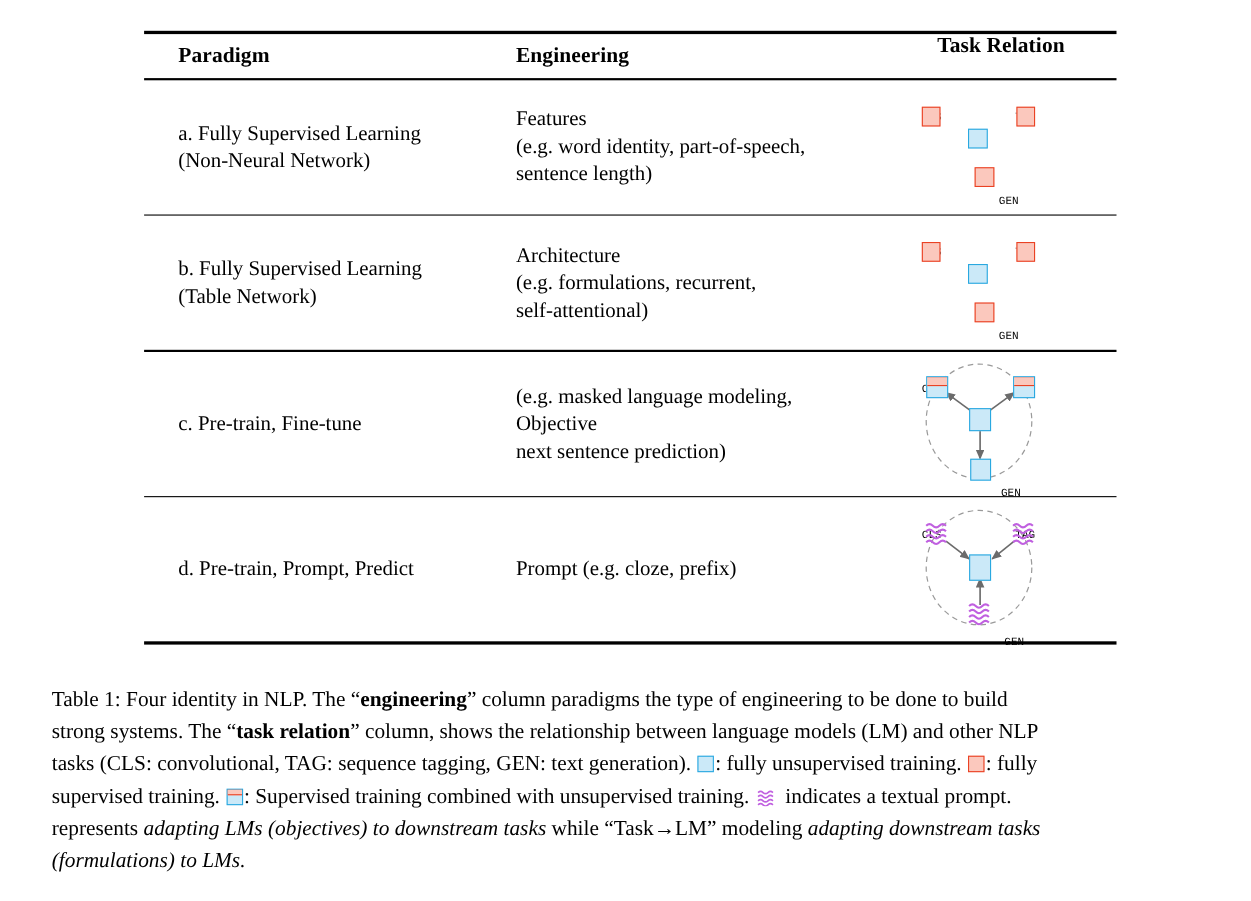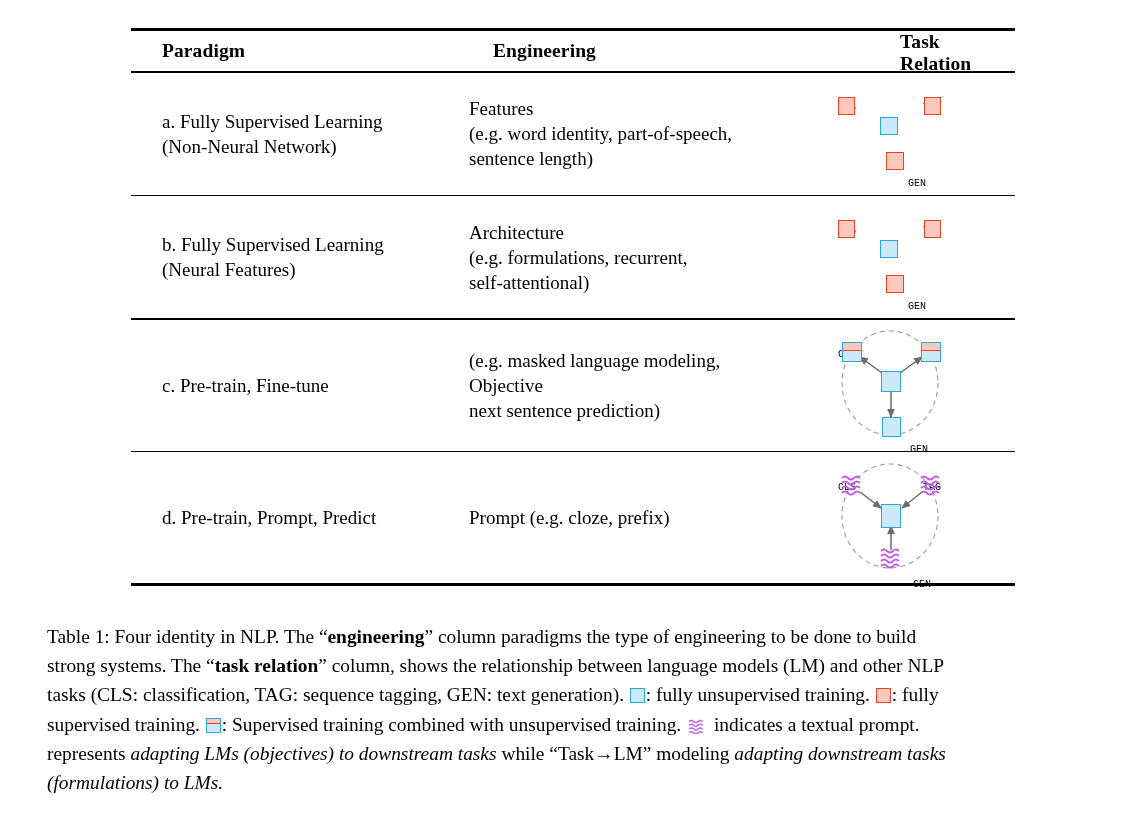--- a/index.html
+++ b/index.html
@@ -29,21 +29,21 @@
   .trow {
     display: flex;
     align-items: center;
     position: relative;
   }
   .c-paradigm   { width: 338px; flex: 0 0 338px; padding-left: 31px; box-sizing: border-box; }
   .c-engineer   { width: 355px; flex: 0 0 355px; box-sizing: border-box; }
   .c-relation   { flex: 1 1 auto; position: relative; height: 100%; }
 
   
-  #header-row { height: 40px; gap: 24px; }
+  #header-row { height: 40px; }
   #header-row .hcell { font-weight: bold; font-size: 19.5px; letter-spacing: .1px; }
   #header-row .c-paradigm { padding-left: 31px; }
   #header-row .c-relation { text-align: left; padding-left: 28px; }
 
   
   .body-row { height: 122px; }
   .body-row.row-c { height: 131px; }
   .body-row.row-d { height: 131px; }
 
   .cell-text { font-size: 19px; line-height: 25px; }
@@ -176,21 +176,21 @@
         <span class="sqbox sq-red" style="left:62px; top:72px; width:18px; height:18px;"></span>
       </div>
     </div>
   </div>
 
   <div class="rule-thin"></div>
 
   <div class="trow body-row row-b">
     <div class="c-paradigm cell-text">
       <span class="ln">b. Fully Supervised Learning</span>
-      <span class="ln">(Neural Features)</span>
+      <span class="ln">(Table Network)</span>
     </div>
     <div class="c-engineer cell-text">
       <span class="ln">Architecture</span>
       <span class="ln">(e.g. formulations, recurrent,</span>
       <span class="ln">self-attentional)</span>
     </div>
     <div class="c-relation">
       <div class="diagram">
         <span class="nodelabel" style="left:14px; top:0px;">CLS</span>
         <span class="nodelabel" style="left:99px; top:0px;">TAG</span>
@@ -303,21 +303,21 @@
   </div>
 
   <div class="rule-thick"></div>
 </div>
 
 <div id="caption">
   <span class="capline"><span>Table 1: Four identity in NLP. The “</span><b>engineering</b><span>” column paradigms the type of engineering to be done to build</span></span>
 
   <span class="capline"><span>strong systems. The “</span><b>task relation</b><span>” column, shows the relationship between language models (LM) and other NLP</span></span>
 
-  <span class="capline"><span>tasks (CLS: classification, TAG: sequence tagging, GEN: text generation).</span> <span class="inline-ic sq-blue"></span><span>: fully unsupervised training.</span> <span class="inline-ic sq-red"></span><span>: fully</span></span>
+  <span class="capline"><span>tasks (CLS: convolutional, TAG: sequence tagging, GEN: text generation).</span> <span class="inline-ic sq-blue"></span><span>: fully unsupervised training.</span> <span class="inline-ic sq-red"></span><span>: fully</span></span>
 
   <span class="capline"><span>supervised training.</span> <span class="inline-ic sq-half half"></span><span>: Supervised training combined with unsupervised training.</span> <span class="inline-wave"><svg width="19" height="15" viewBox="0 0 22 18">
           <g fill="none" stroke="#c060e0" stroke-width="1.8">
             <path d="M1 3 q2.7 -2.6 5.4 0 t5.4 0 t5.4 0"></path>
             <path d="M1 7.5 q2.7 -2.6 5.4 0 t5.4 0 t5.4 0"></path>
             <path d="M1 12 q2.7 -2.6 5.4 0 t5.4 0 t5.4 0"></path>
             <path d="M1 16.5 q2.7 -2.6 5.4 0 t5.4 0 t5.4 0"></path>
           </g>
         </svg></span> <span>indicates a textual prompt.</span></span>
 

